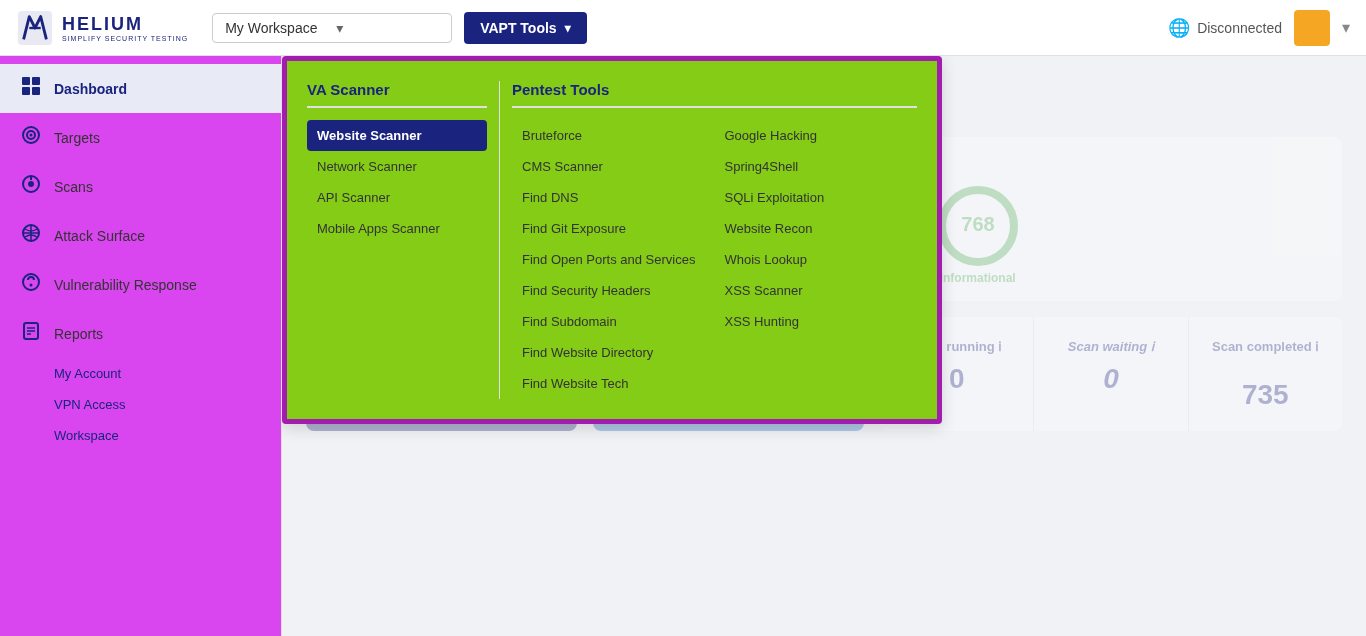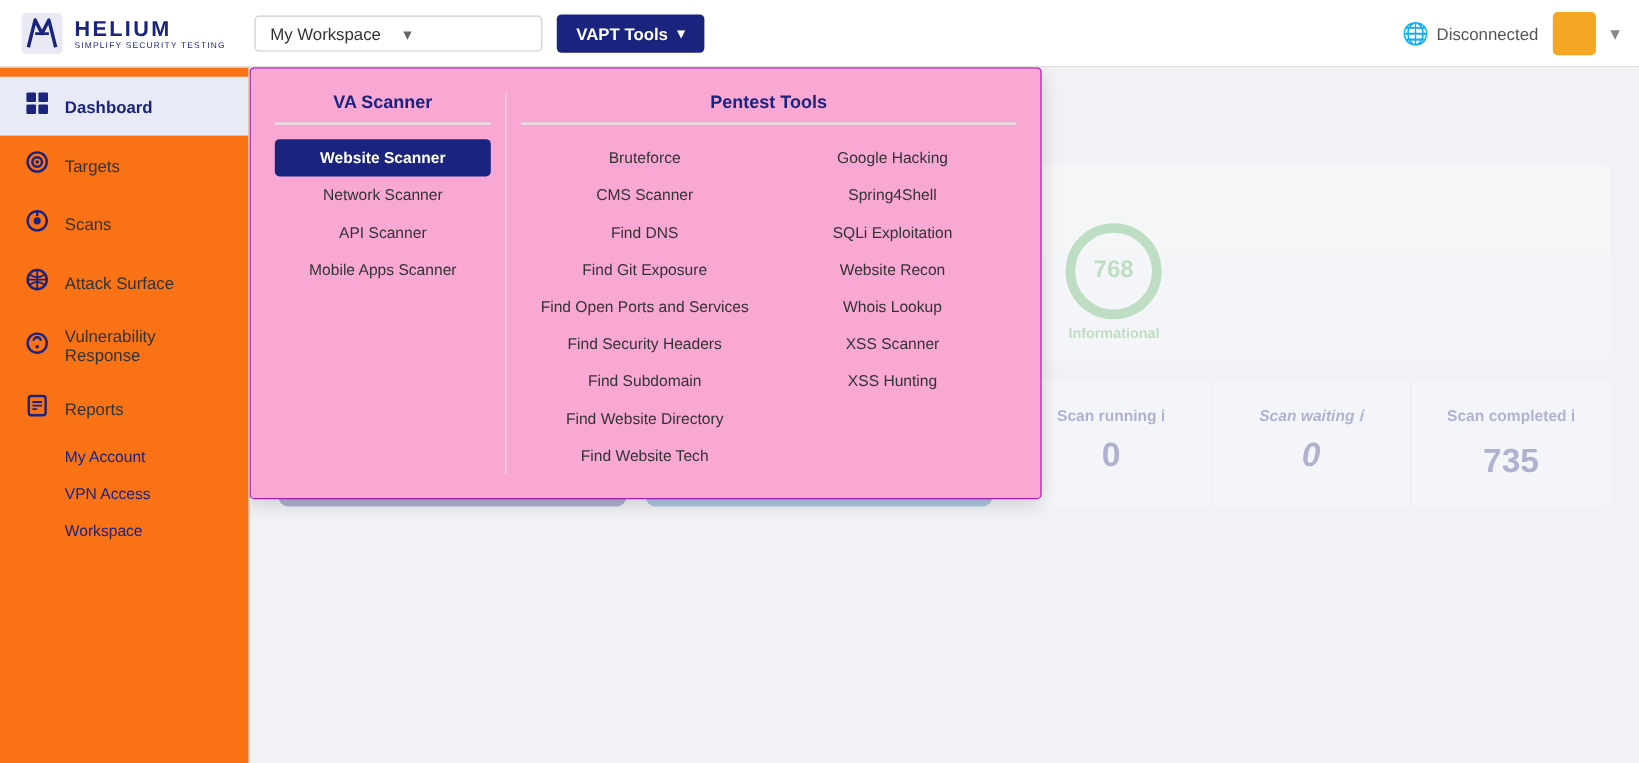--- a/index.html
+++ b/index.html
@@ -2,21 +2,21 @@
 <html><head>
   <meta charset="utf-8">
   <style>
     * { box-sizing: border-box; margin: 0; padding: 0; }
     body { font-family: 'Segoe UI', Arial, sans-serif; background: #f0f2f5; overflow: hidden; }
 
     
     .app { display: flex; flex-direction: column; height: 636px; width: 1366px; }
     .topbar { display: flex; align-items: center; background: #fff; border-bottom: 1px solid #e0e0e0; height: 56px; padding: 0 16px; gap: 12px; z-index: 100; position: relative; }
     .main-area { display: flex; flex: 1; overflow: hidden; }
-    .sidebar { width: 208px; background: #f97316; border-right: 1px solid #e0e0e0; flex-shrink: 0; padding-top: 8px; }
+    .sidebar { width: 282px; background: #d946ef; border-right: 1px solid #e0e0e0; flex-shrink: 0; padding-top: 8px; }
     .content { flex: 1; padding: 24px; overflow: auto; position: relative; }
 
     
     .logo { display: flex; align-items: center; gap: 8px; margin-right: 12px; }
     .logo-icon { width: 38px; height: 38px; }
     .logo-text { display: flex; flex-direction: column; }
     .logo-main { font-size: 18px; font-weight: 800; color: #1a237e; letter-spacing: 2px; }
     .logo-sub { font-size: 7px; color: #1a237e; letter-spacing: 1px; text-transform: uppercase; }
 
     
@@ -36,21 +36,21 @@
     .avatar-chevron { color: #888; cursor: pointer; }
 
     
     .sidebar-item { display: flex; align-items: center; gap: 12px; padding: 12px 20px; cursor: pointer; color: #333; font-size: 14px; font-weight: 500; }
     .sidebar-item.active { background: #e8eaf6; color: #1a237e; font-weight: 700; }
     .sidebar-item .item-icon { font-size: 18px; color: #1a237e; width: 22px; text-align: center; }
     .sidebar-item .item-label { flex: 1; }
     .settings-item { display: flex; align-items: center; gap: 12px; padding: 12px 20px; cursor: pointer; font-size: 14px; color: #333; }
     .settings-item .item-icon { font-size: 18px; color: #1a237e; width: 22px; text-align: center; }
     .settings-sub { padding: 8px 20px 8px 54px; cursor: pointer; font-size: 13px; color: #1a237e; }
-    .dropdown-menu { position: absolute; top: 0; left: 0; background: #f9a8d4; border: 1px solid #a21caf; border-radius: 4px; box-shadow: 0 4px 16px rgba(0,0,0,0.15); width: 660px; padding: 20px; z-index: 200; text-align: center; }
+    .dropdown-menu { position: absolute; top: 0; left: 0; background: #84cc16; border: 5px solid #a21caf; border-radius: 4px; box-shadow: 0 4px 16px rgba(0,0,0,0.15); width: 660px; padding: 20px; z-index: 200; }
     .dropdown-columns { display: flex; gap: 0; }
     .dropdown-col { flex: 1; }
     .dropdown-col-title { font-size: 15px; font-weight: 700; color: #1a237e; margin-bottom: 12px; padding-bottom: 8px; border-bottom: 2px solid #e0e0e0; }
     .dropdown-col-title.pentest { color: #1a237e; }
     .dropdown-item { padding: 8px 10px; font-size: 13px; color: #333; cursor: pointer; border-radius: 4px; }
     .dropdown-item.active { background: #1a237e; color: #fff; border-radius: 4px; font-weight: 600; }
     .col-divider { width: 1px; background: #e0e0e0; margin: 0 12px; }
 
     
     .content-header { margin-bottom: 16px; }
@@ -221,21 +221,21 @@
           <div style="background:#fff; border-radius:8px; flex:2; display:flex;">
             <div style="flex:1; padding:20px; text-align:center; border-right:1px solid #e0e0e0;">
               <div style="font-size:13px; font-weight:600; color:#1a237e; margin-bottom:8px;">Scan running ℹ</div>
               <div style="font-size:28px; font-weight:700; color:#1a237e;">0</div>
             </div>
             <div style="flex:1; padding:20px; text-align:center; border-right:1px solid #e0e0e0;font-style:italic;">
               <div style="font-size:13px; font-weight:600; color:#1a237e; margin-bottom:8px;">Scan waiting ℹ</div>
               <div style="font-size:28px; font-weight:700; color:#1a237e;">0</div>
             </div>
             <div style="flex:1; padding:20px; text-align:center;">
-              <div style="font-size:13px; font-weight:600; color:#1a237e; margin-bottom:13px;">Scan completed ℹ</div>
+              <div style="font-size:13px; font-weight:600; color:#1a237e; margin-bottom:24px;">Scan completed ℹ</div>
               <div style="font-size:28px; font-weight:700; color:#1a237e;">735</div>
             </div>
           </div>
         </div>
       </div>
 
       <div class="dropdown-menu" style="top:0; left:0;">
         <div class="dropdown-columns">
 
           <div class="dropdown-col" style="max-width:180px; min-width:170px;">

